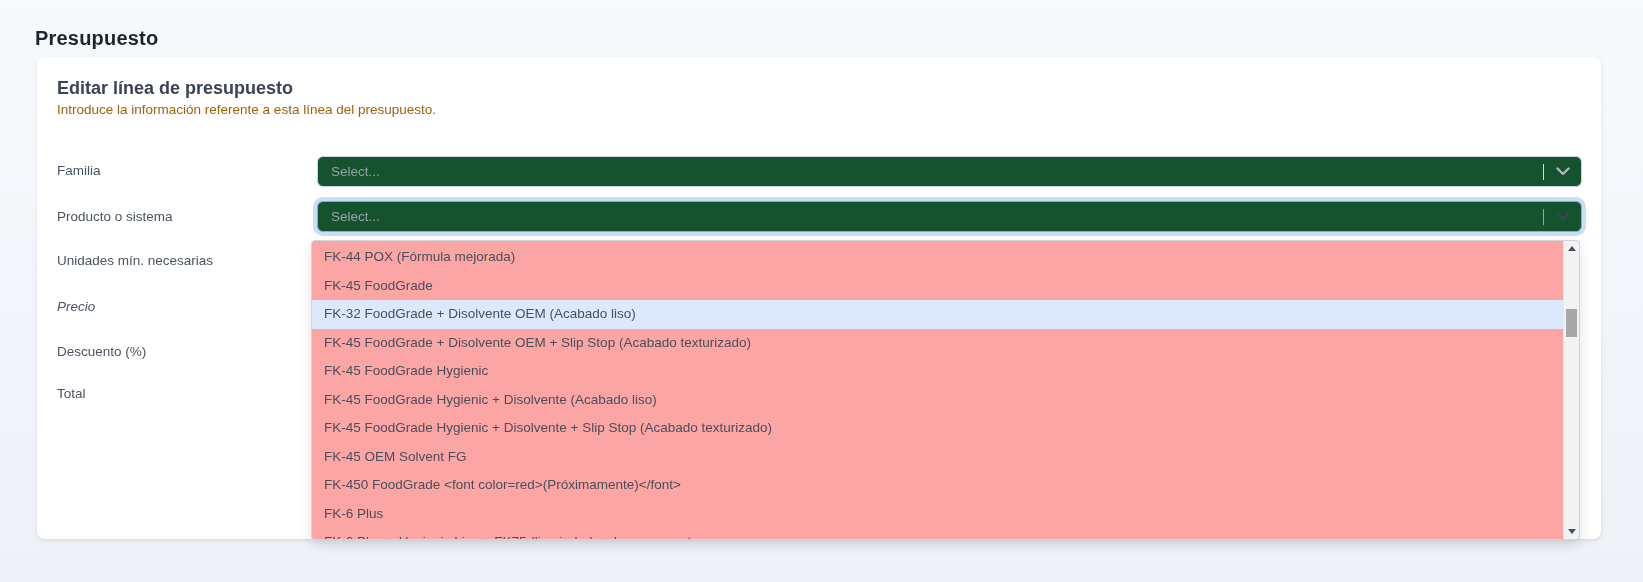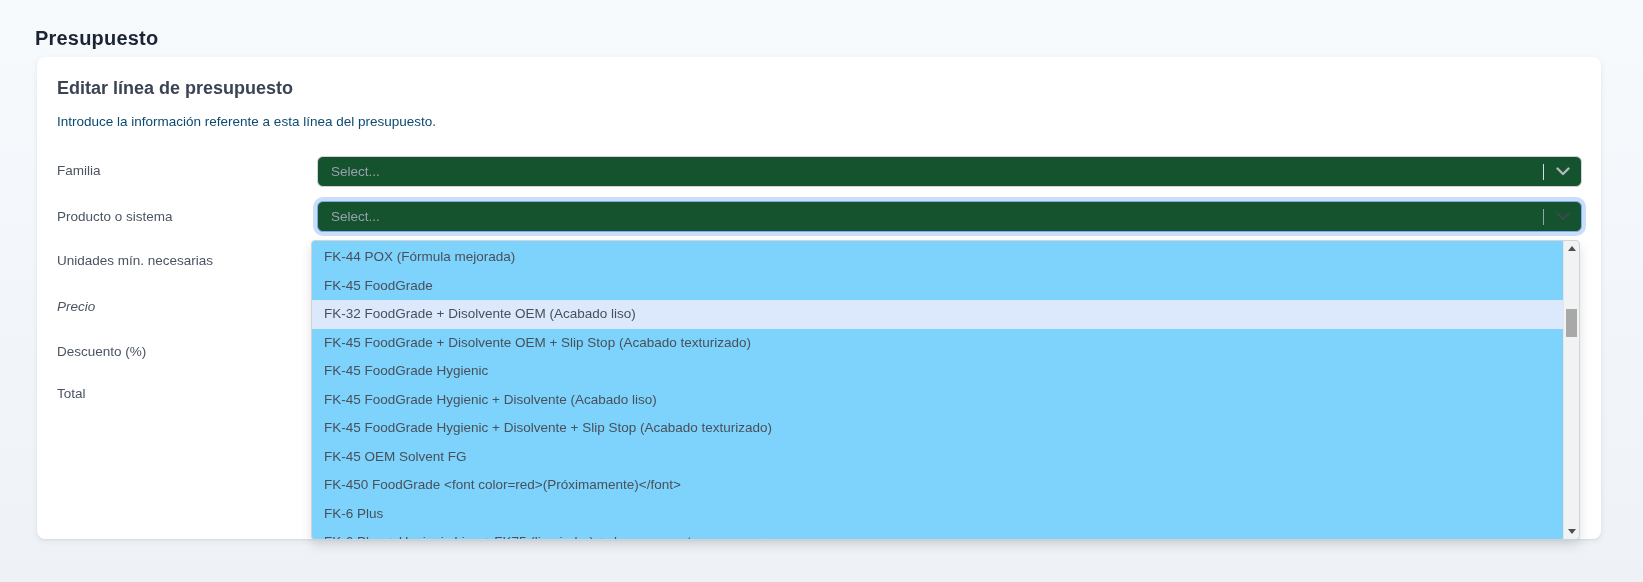--- a/index.html
+++ b/index.html
@@ -23,21 +23,21 @@
     width: 1564px; height: 482px;
     background: #ffffff; border-radius: 8px;
     box-shadow: 0 1px 2px rgba(16,24,40,.05), 0 2px 6px rgba(16,24,40,.07);
   }
   .card-title {
     position: absolute; left: 20px; top: 21px;
     font-size: 18px; font-weight: 700; color: #3a4454;
   }
   .card-subtitle {
     position: absolute; left: 20px; top: 45px;
-    font-size: 13.5px; color: #0c4a6e; margin-top: 12px;
+    font-size: 13.5px; color: #a16207;
   }
 
   .field-label {
     position: absolute; left: 20px;
     font-size: 13.5px; color: #4a5462; white-space: nowrap;
   }
 
   .select-box {
     position: absolute; left: 280px; width: 1265px; height: 31px;
     background: #14532d; border: 1px solid #ced4da; border-radius: 6px;
@@ -55,21 +55,21 @@
   .select-box.focused {
     border-color: #7fadf5;
     box-shadow: 0 0 0 4px rgba(92, 149, 236, 0.32);
   }
   .select-box.focused .separator { background: #9aa1a8; }
   .select-box.focused .chev { color: #3f464e; }
 
   .dropdown {
     position: absolute; left: 311px; top: 240px;
     width: 1269px; height: 300px;
-    background: #7dd3fc; border: 1px solid #cfd4d9; border-radius: 4px;
+    background: #fca5a5; border: 1px solid #cfd4d9; border-radius: 4px;
     box-shadow: 0 5px 12px rgba(0,0,0,.12);
     overflow: hidden; z-index: 5;
   }
   .options { position: absolute; left: 0; top: 0; right: 16px; padding-top: 2px; }
   .option {
     height: 28.5px; line-height: 28.5px; padding-left: 12px;
     font-size: 13.5px; color: #49505a; white-space: nowrap;
     overflow: hidden; cursor: pointer;
   }
   .option.highlighted { background: #dce9fc; }

